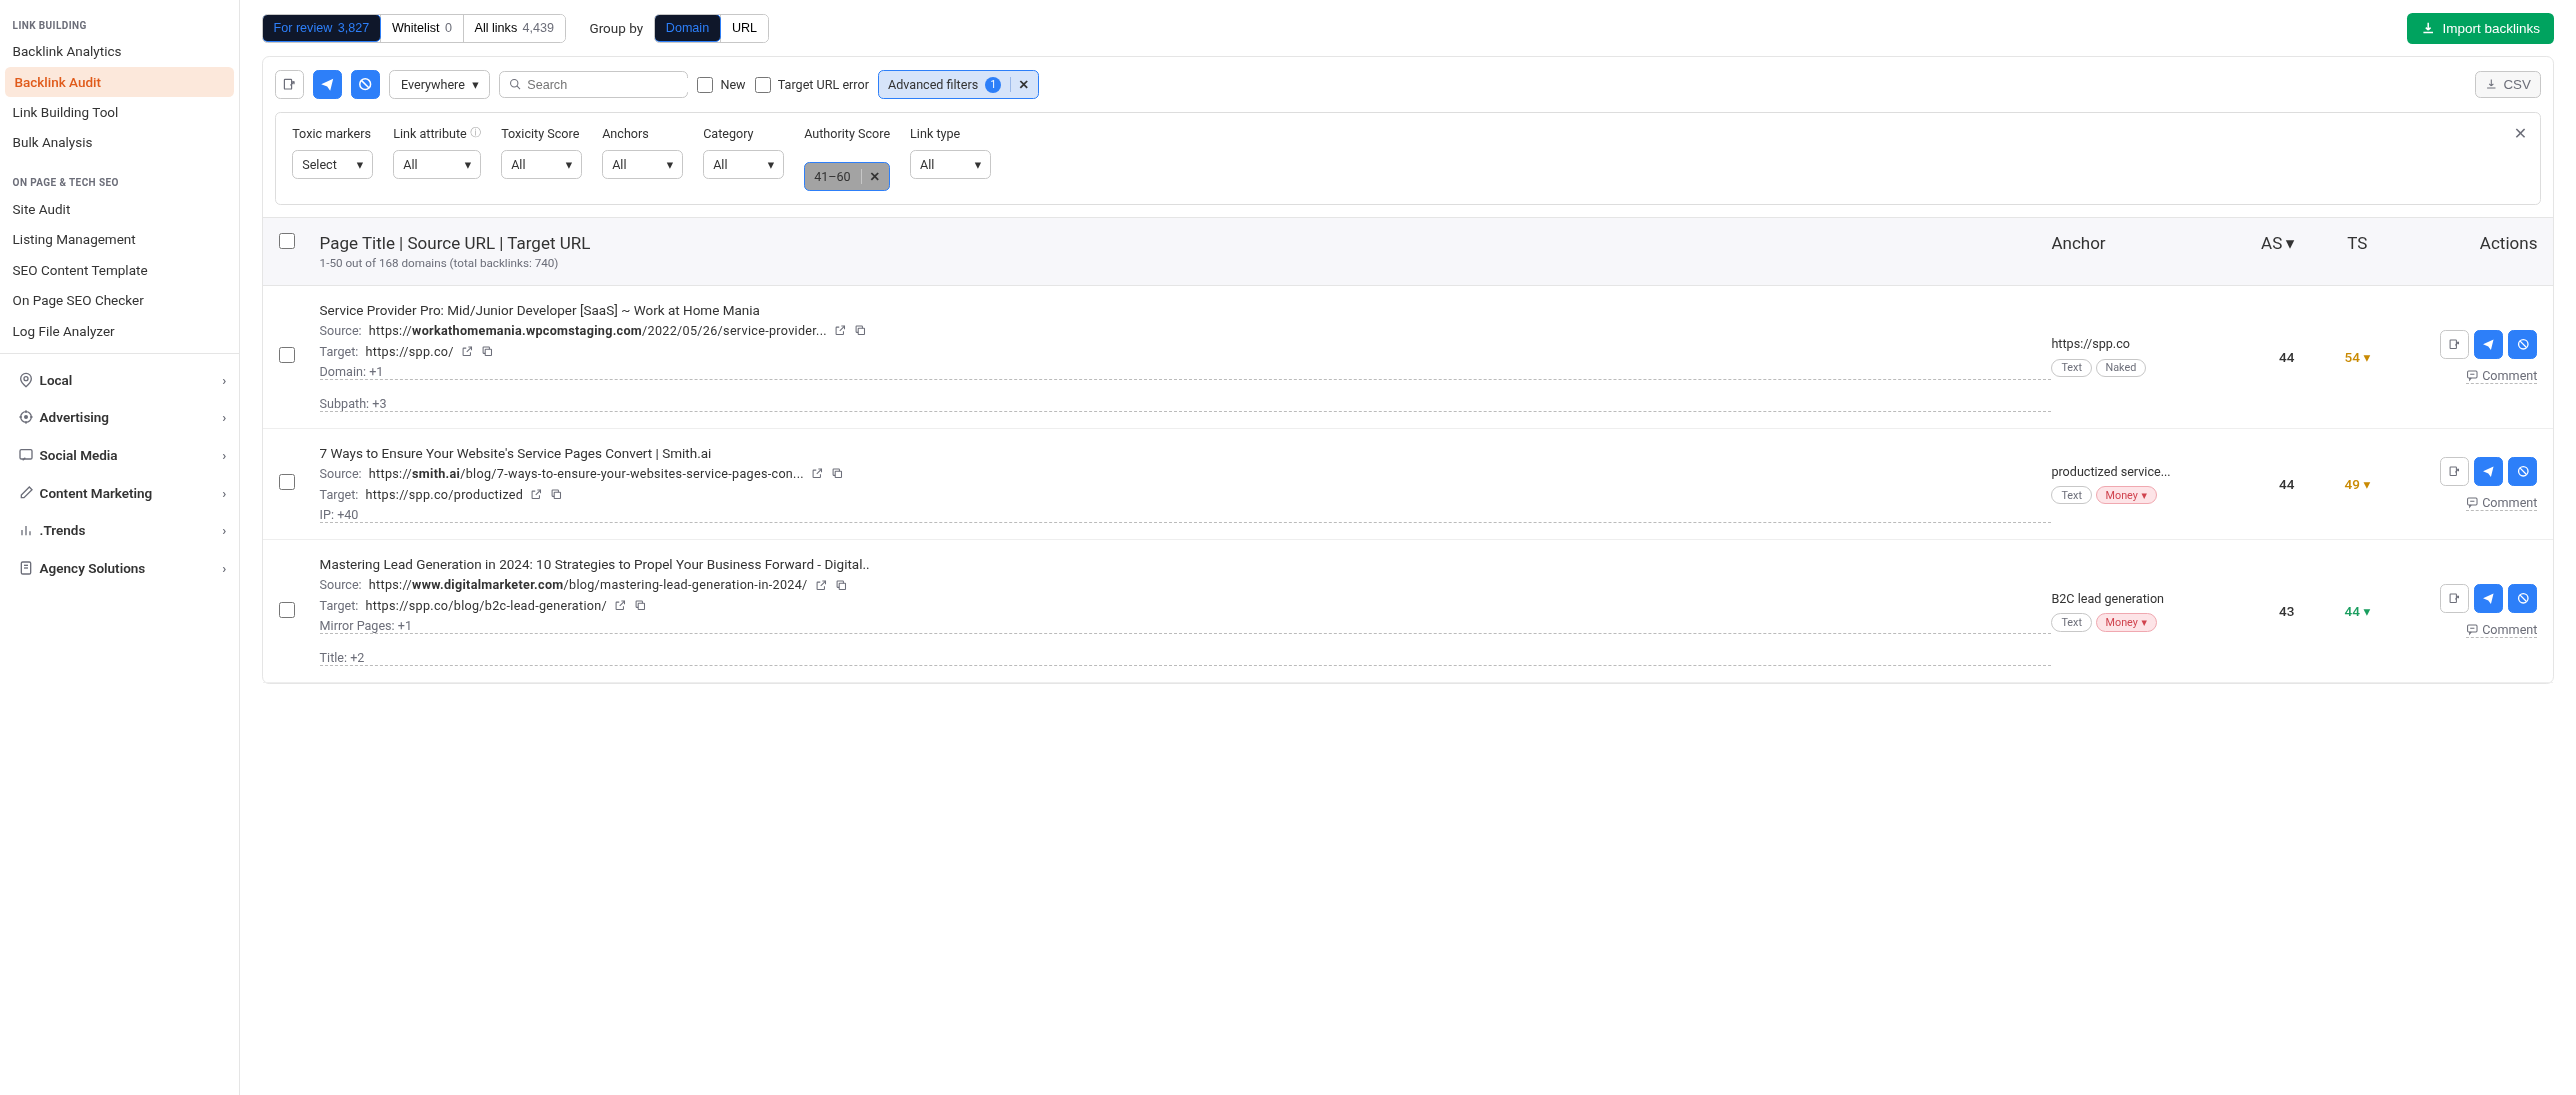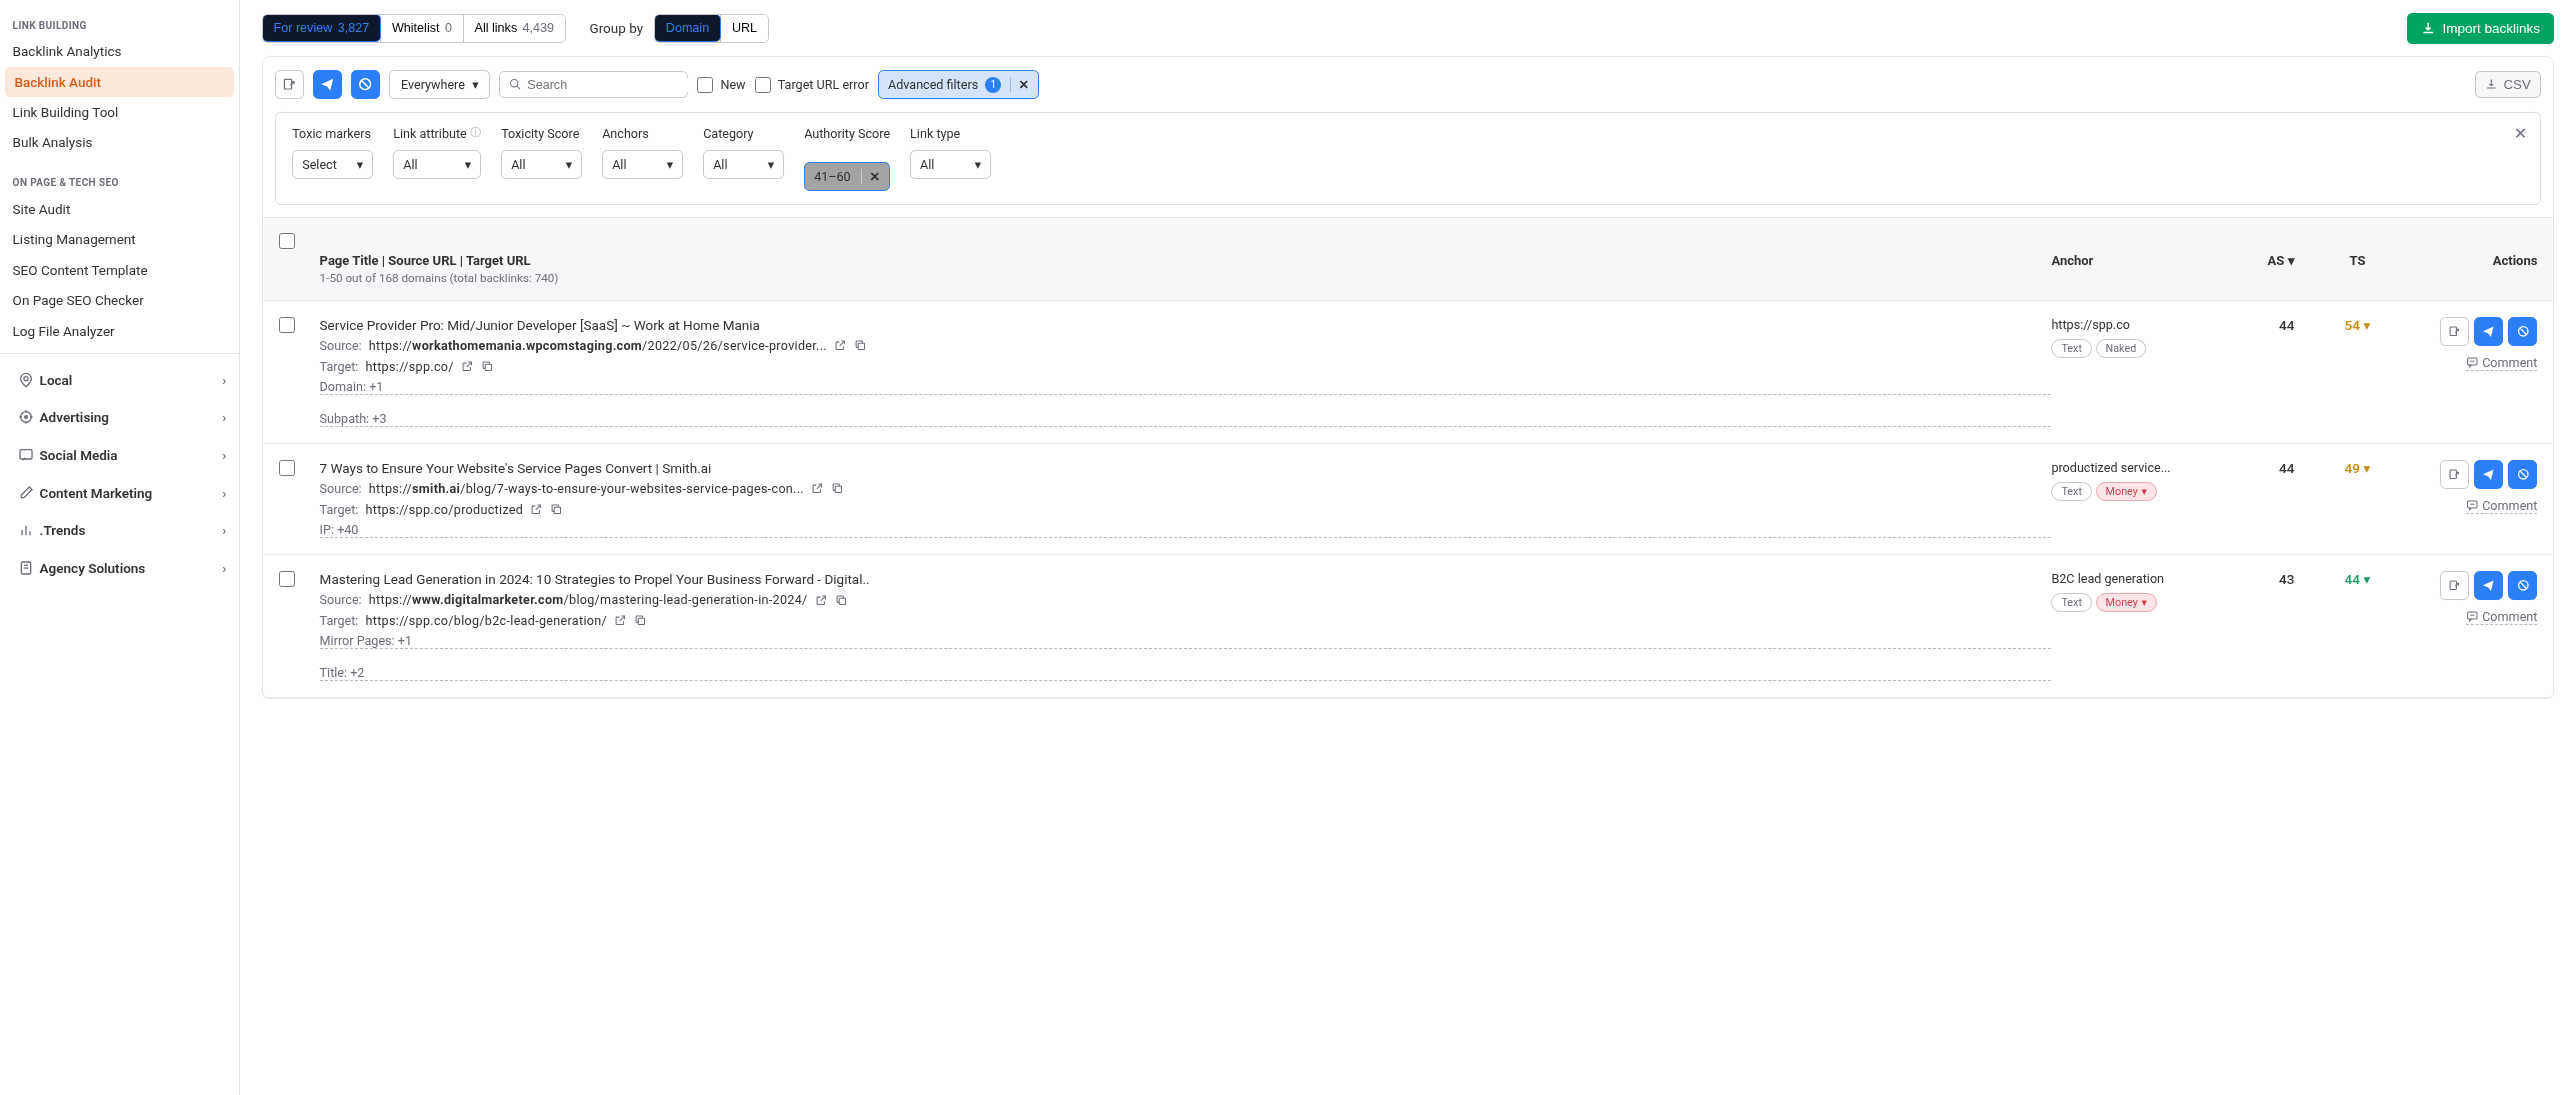--- a/index.html
+++ b/index.html
@@ -44,23 +44,23 @@
 .filter-dd .x { border-left: 0.9px solid #c7c7c7; padding-left: 7.2px; margin-left: 3.6px; font-weight: bold; }
 .filter-close { position: absolute; top: 10.8px; right: 12.6px; cursor: pointer; color: #6c6e79; font-size: 16px; }
 .info-ic { color: #aaa; font-size: 10.8px; }
 .table-header { display: flex; align-items: flex-start; padding: 14.4px 16px; background: #f7f7fa; border-top: 0.9px solid #e5e5e5; border-bottom: 0.9px solid #e5e5e5; }
 .col-check { width: 41px; }
 .col-title { flex: 1; }
 .col-anchor { width: 162px; }
 .col-as { width: 81px; text-align: right; display: flex; justify-content: flex-end; align-items: center; gap: 3.6px; }
 .col-ts { width: 126px; text-align: center; }
 .col-actions { width: 117px; text-align: right; }
-.th { font-size: 13px; color: #333; font-weight: 700; margin-top: 20px; }
+.th { font-size: 17px; color: #333; font-weight: 400; }
 .th-sub { font-size: 11.7px; color: #6c6e79; margin-top: 3.6px; }
-.row { display: flex; align-items: flex-start; padding: 16px 16px; border-bottom: 0.9px solid #eee; }
+.row { display: flex; align-items: center; padding: 16px 16px; border-bottom: 0.9px solid #eee; }
 .row-title { font-size: 13.5px; color: #333; margin-bottom: 5.4px; }
 .row-source, .row-target { font-size: 12.6px; color: #333; margin-bottom: 5.4px; display: flex; align-items: center; gap: 7.2px; flex-wrap: wrap; }
 .row-source .label, .row-target .label { color: #6c6e79; }
 .url-part { letter-spacing: 0.3px; }
 .url-part b { font-weight: 700; }
 .row-meta { display: flex; gap: 16px; margin-top: 5.4px; flex-direction: column; }
 .meta-link { color: #6c6e79; border-bottom: 0.9px dashed #bbb; font-size: 12.6px; cursor: pointer; }
 .anchor-text { font-size: 12.6px; margin-bottom: 7.2px; overflow: hidden; text-overflow: ellipsis; white-space: nowrap; }
 .tag { display: inline-block; border: 0.9px solid #c7c7c7; border-radius: 10.8px; padding: 1.8px 9px; font-size: 10.8px; color: #6c6e79; margin-right: 3.6px; }
 .tag.money { border-color: #f0a8b0; color: #d0434e; background: #fde4e7; display: inline-flex; align-items: center; gap: 3.6px; }

